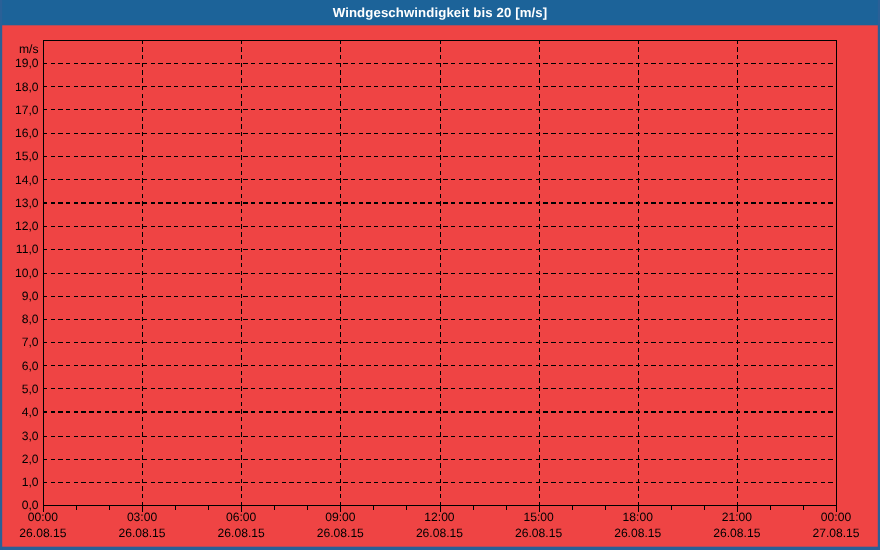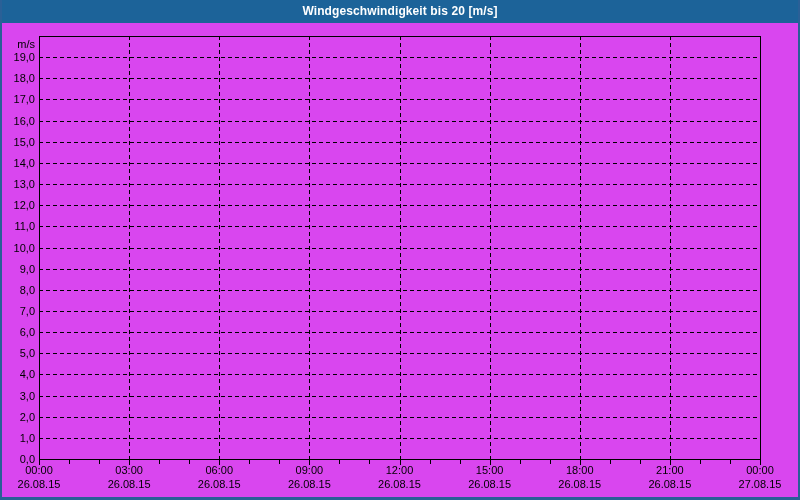--- a/index.html
+++ b/index.html
@@ -30,21 +30,21 @@
   svg.chart{position:absolute;top:0;left:0;z-index:1;}
   svg.chart text{
     font-family:"Liberation Sans",sans-serif;
     font-size:11px;
     fill:#000000;
   }
 </style>
 </head>
 <body>
 
-<div class="frame" style="background: #d946ef;">
+<div class="frame" style="background: #ef4444;">
   <div class="titlebar" style="background: rgb(28, 99, 153); color: rgb(255, 255, 255);">
     <span>Windgeschwindigkeit bis 20 [m/s]</span>
   </div>
   <svg class="chart" width="800" height="500" viewBox="0 0 800 500">
       <g stroke="#000000" stroke-width="1" stroke-dasharray="4 3" shape-rendering="crispEdges">
         <line x1="39" y1="438.5" x2="760" y2="438.5"></line>
         <line x1="39" y1="417.5" x2="760" y2="417.5"></line>
         <line x1="39" y1="396.5" x2="760" y2="396.5"></line>
         <line x1="39" y1="374.5" x2="760" y2="374.5"></line>
         <line x1="39" y1="353.5" x2="760" y2="353.5"></line>

